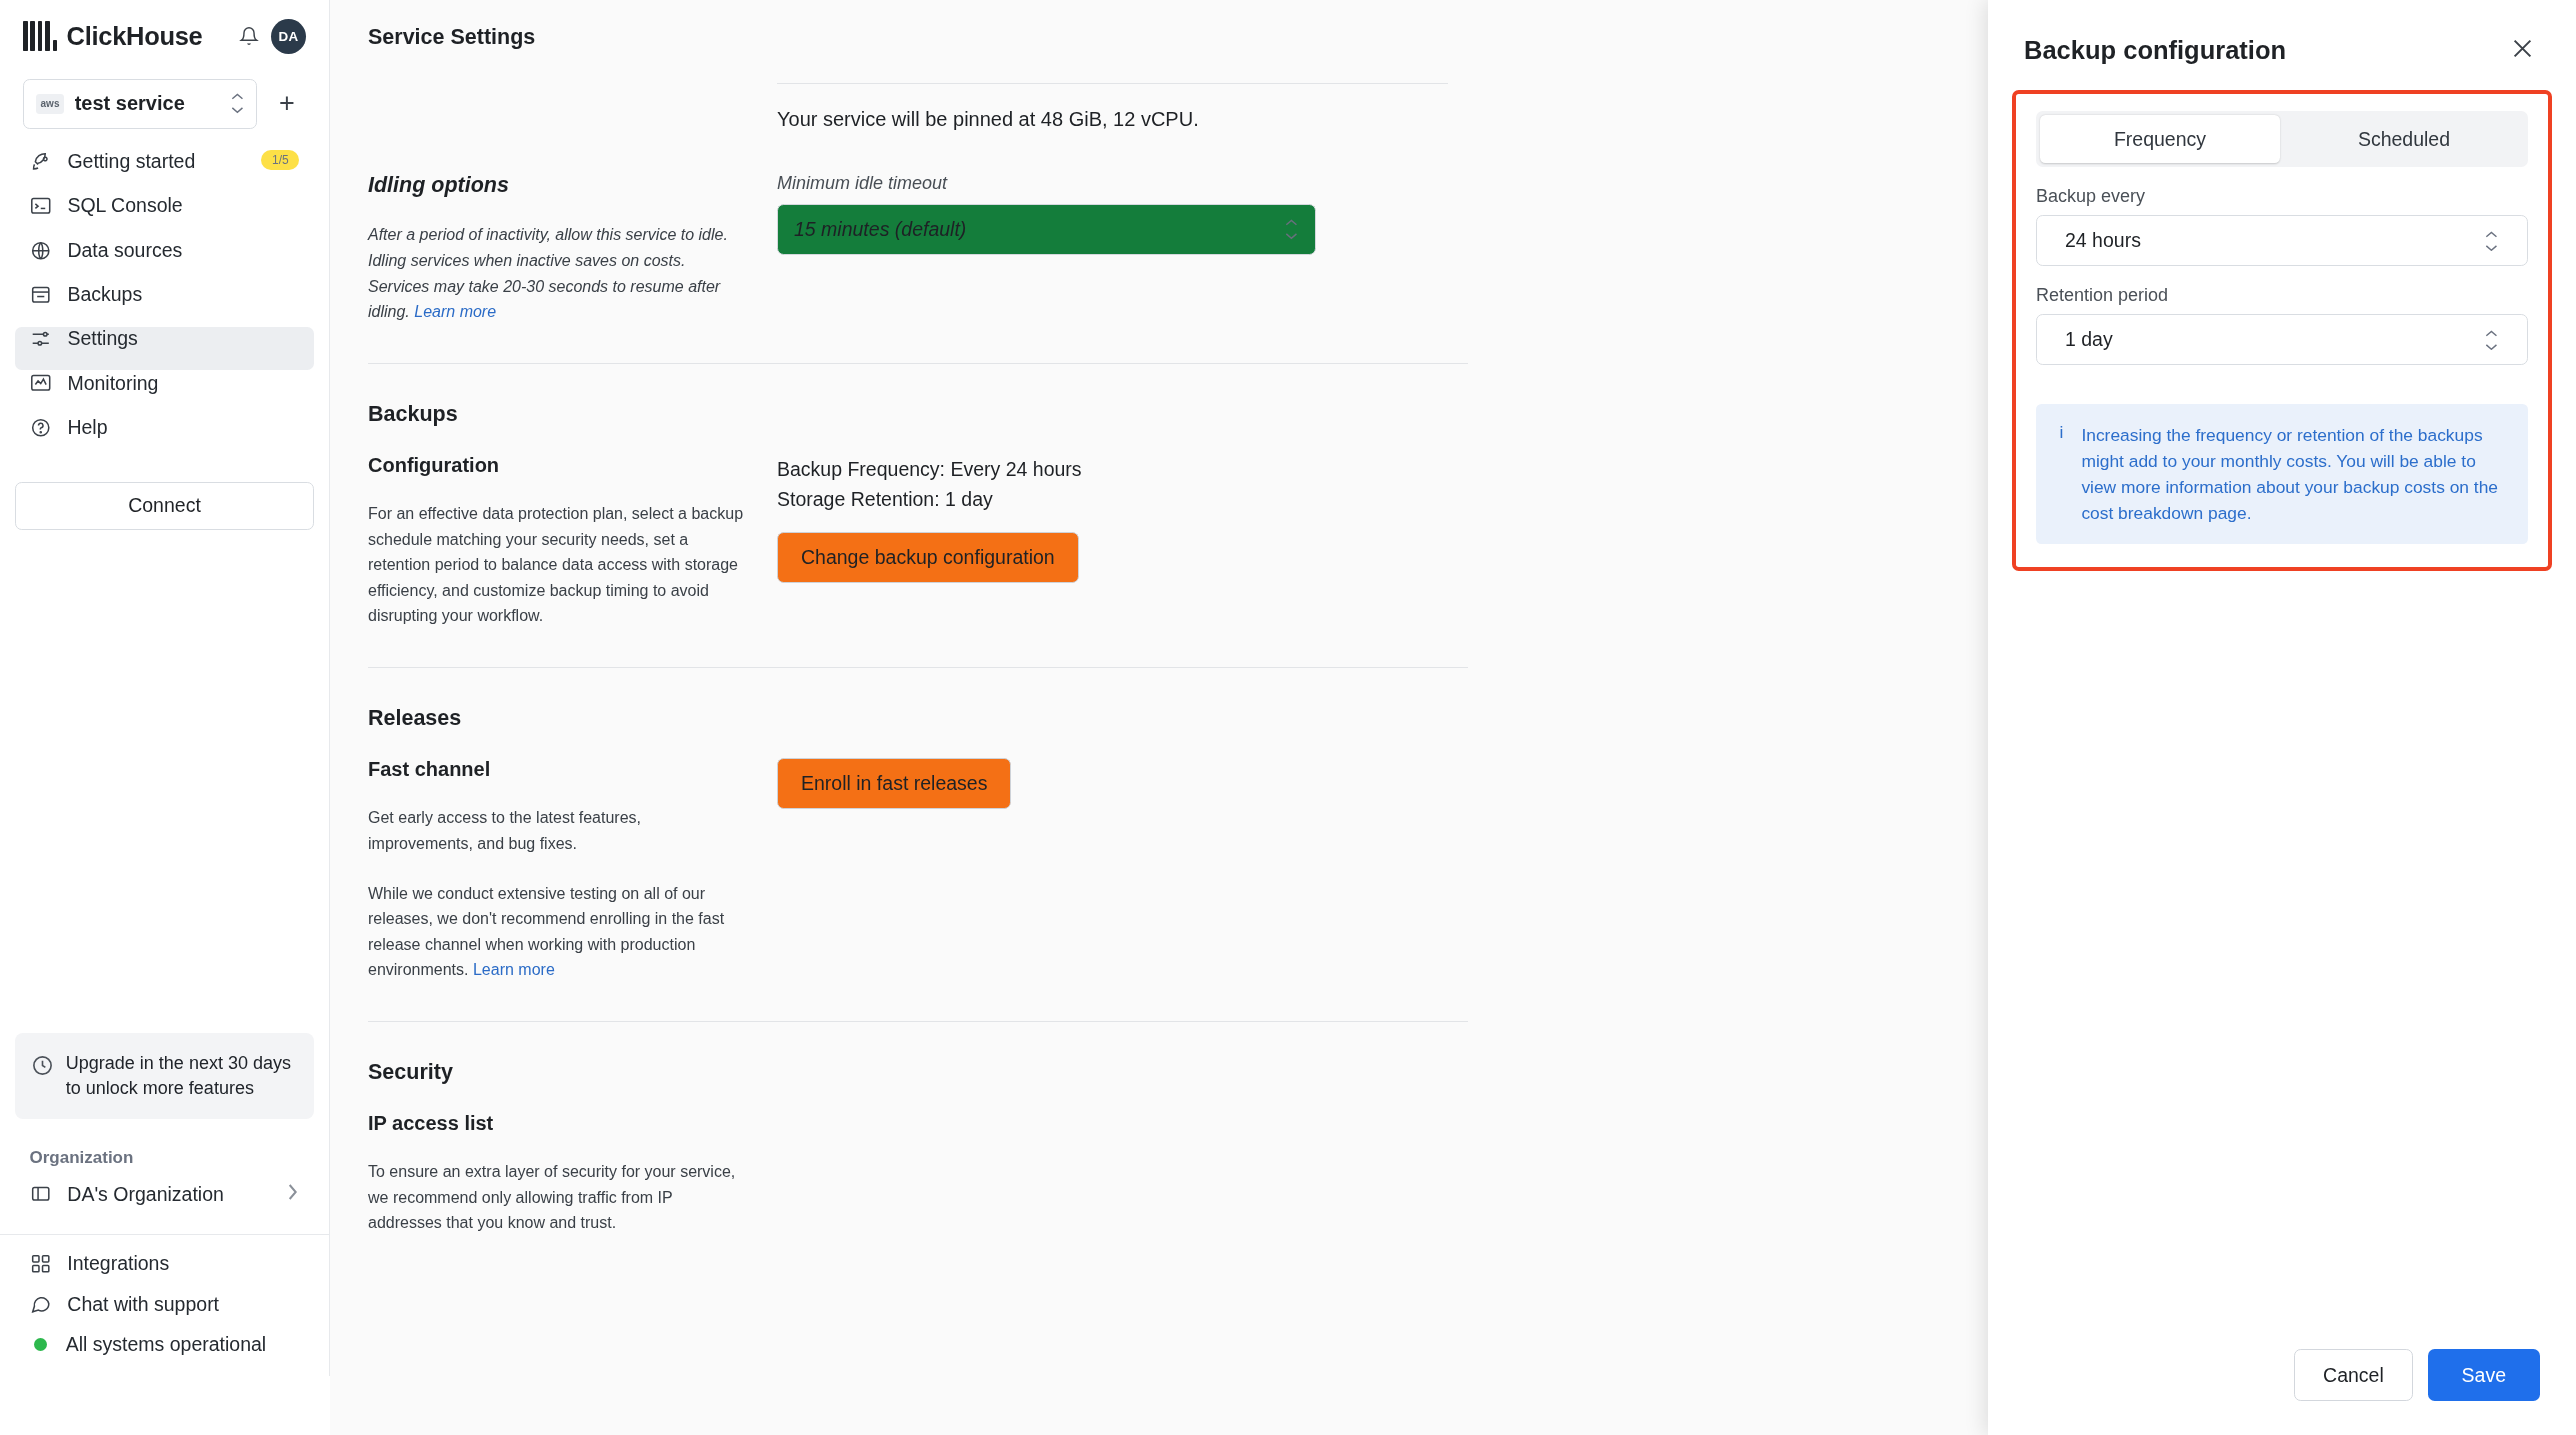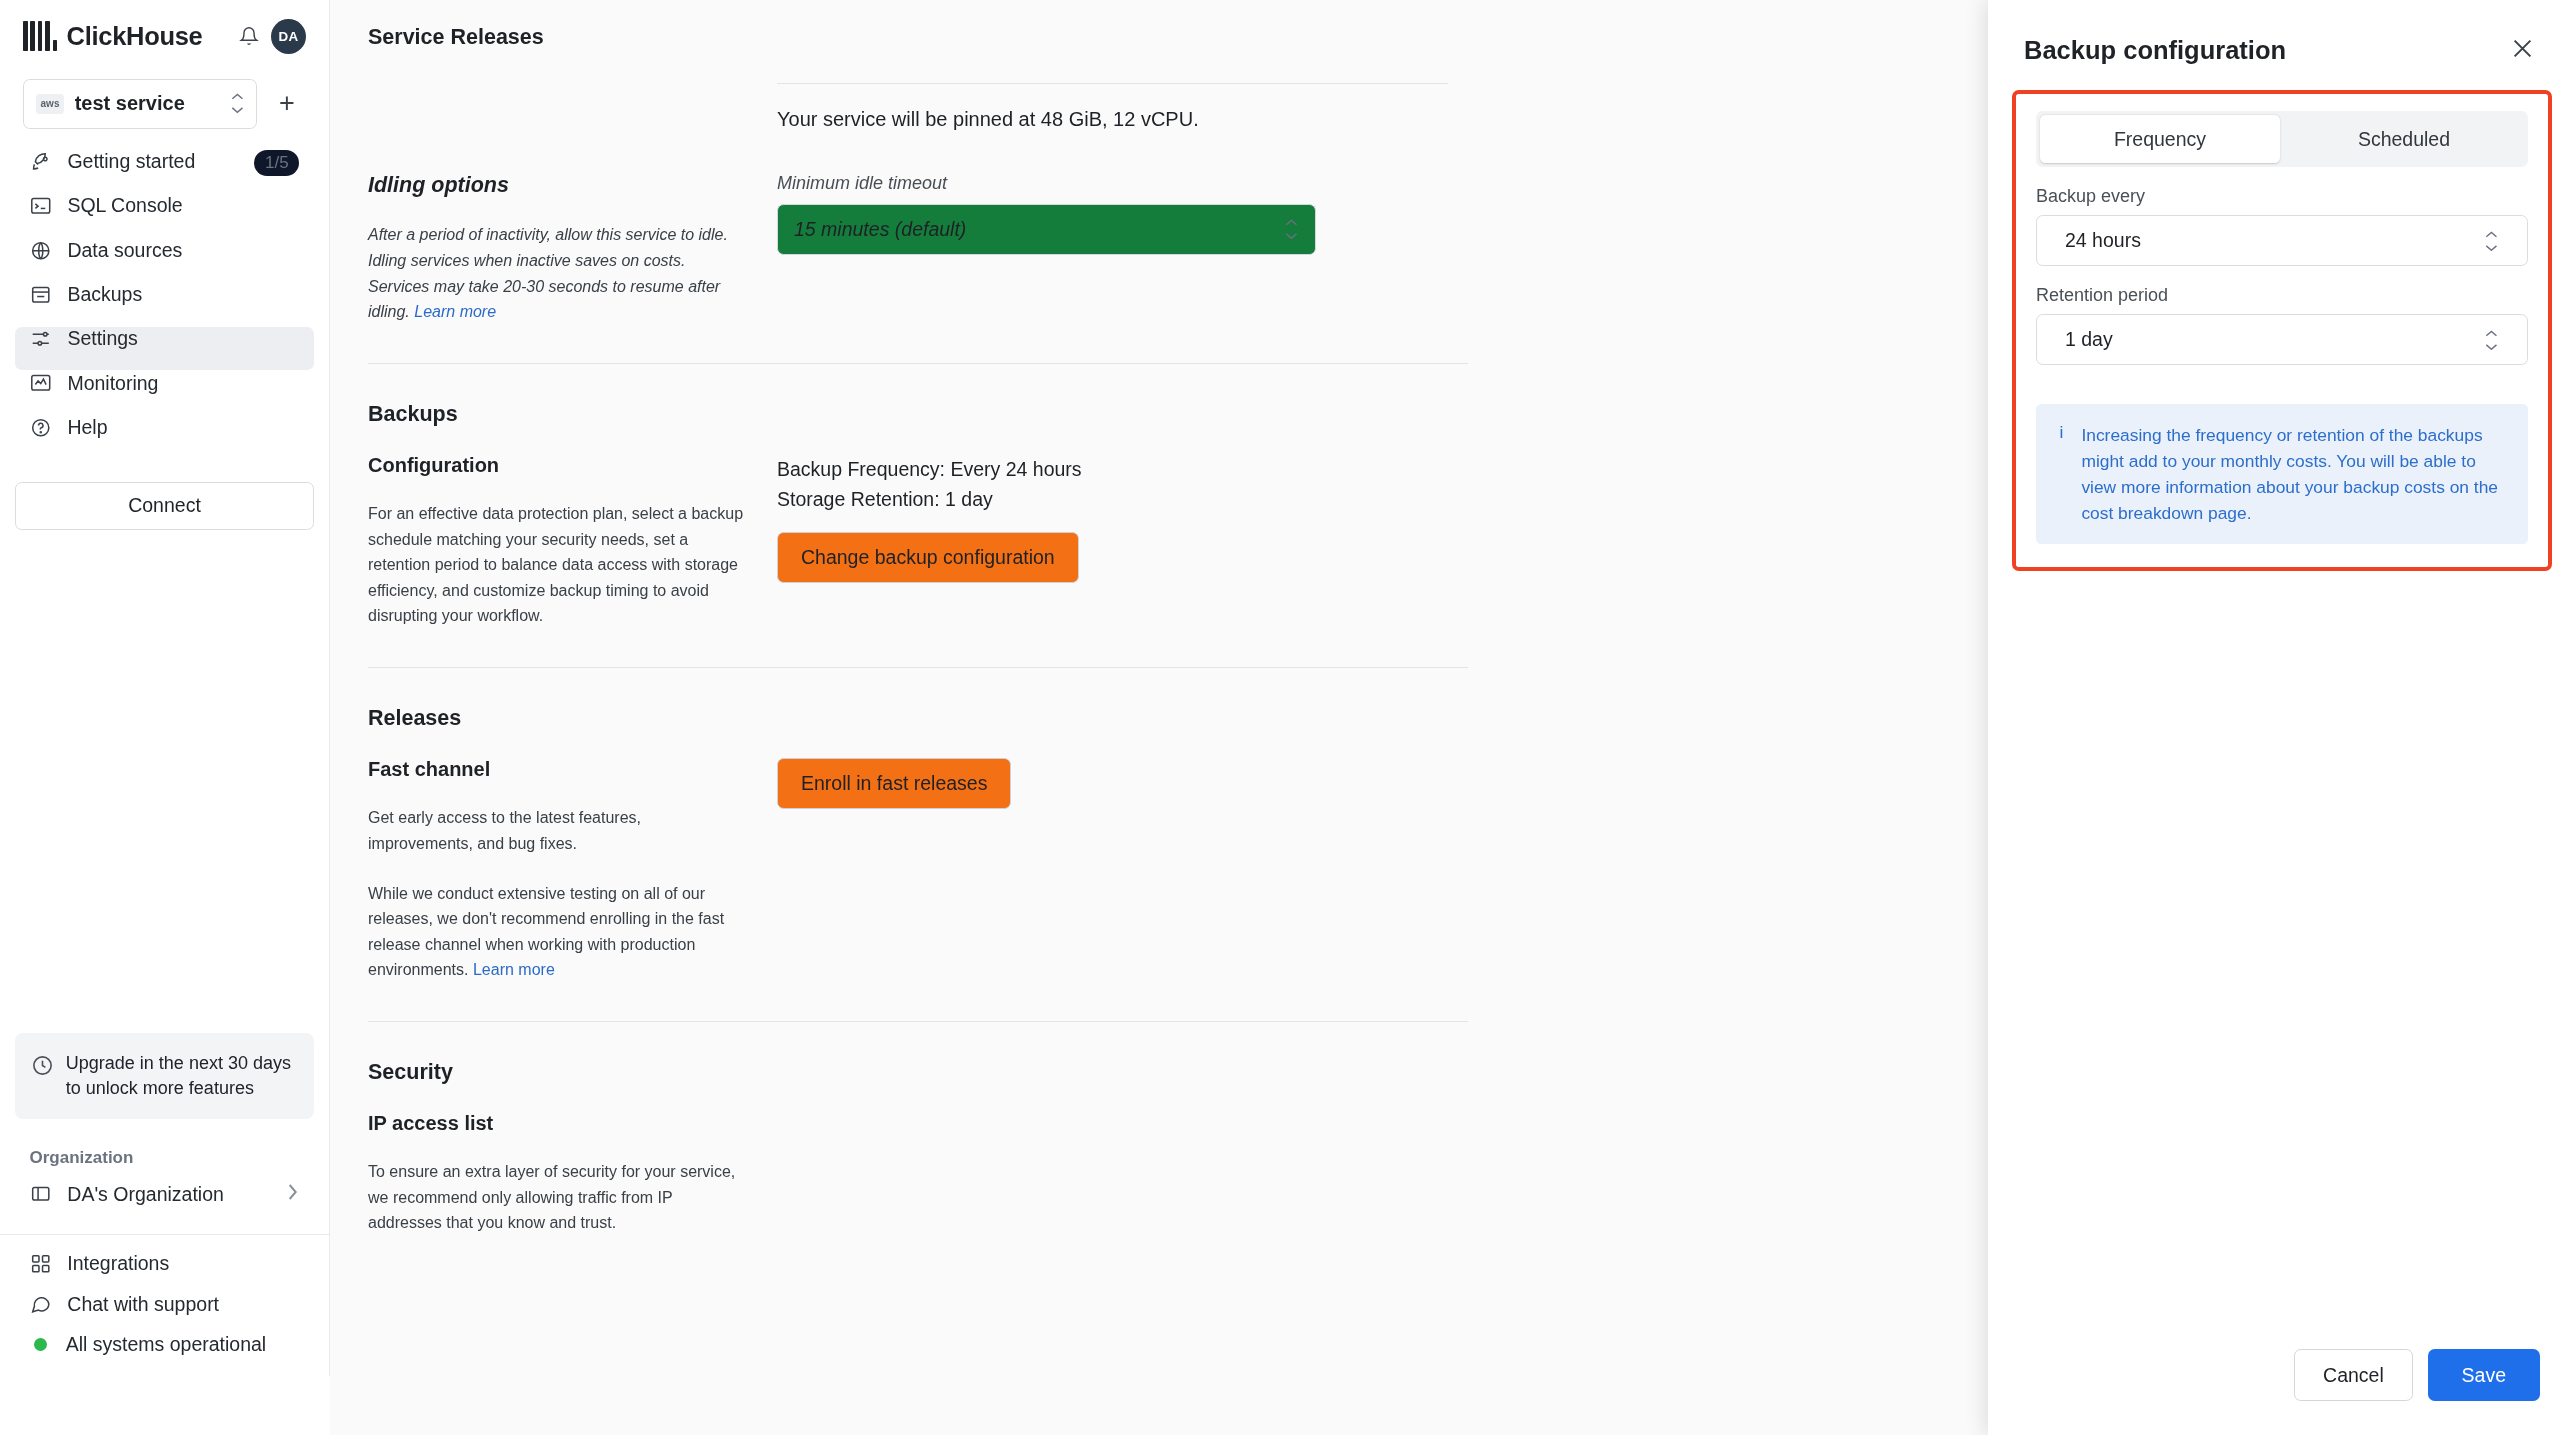--- a/index.html
+++ b/index.html
@@ -71,22 +71,22 @@
   .nav { margin-top: 21.5px; padding: 0 14.8px; display: flex; flex-direction: column; gap: 1.3px; }
   .nav-item {
     display: flex; align-items: flex-start; gap: 14.8px;
     height: 43px; padding: 0 14.8px; border-radius: 6.7px;
     font-size: 19.5px; color: #252a30;
   }
   .nav-item.active { background: #eceef1; }
   .nav-ico { width: 23px; height: 23px; display: flex; align-items: center; justify-content: center; color: #3b4149; }
   .nav-ico svg { width: 21.5px; height: 21.5px; }
   .nav-badge {
-    margin-left: auto; font-size: 17px; color: #6b7280;
-    background: #0f172a; border-radius: 13.4px; padding: 2.7px 10.7px;
+    margin-left: auto; font-size: 12px; color: #6b7280;
+    background: #fde047; border-radius: 13.4px; padding: 2.7px 10.7px;
   }
   .connect-btn {
     margin: 23px 14.8px 0 14.8px; height: 48px;
     border: 1.3px solid #d9dde2; border-radius: 6.7px;
     display: flex; align-items: center; justify-content: center;
     font-size: 19.5px; color: #1f2226; background: #fff;
   }
 
   .upsell {
     margin: auto 14.8px 0 14.8px;
@@ -380,21 +380,21 @@
         <span>Chat with support</span>
       </div>
       <div class="sb-bottom-row">
         <span class="status-dot"></span>
         <span>All systems operational</span>
       </div>
     </div>
   </aside>
 
   <section class="main">
-    <div class="main-header">Service Releases</div>
+    <div class="main-header">Service Settings</div>
 
     <div class="content">
 
       <div style="display:flex">
         <div class="col-left"></div>
         <div class="col-right">
           <div class="faint-field"></div>
           <div class="pin-note">Your service will be pinned at 48 GiB, 12 vCPU.</div>
         </div>
       </div>

